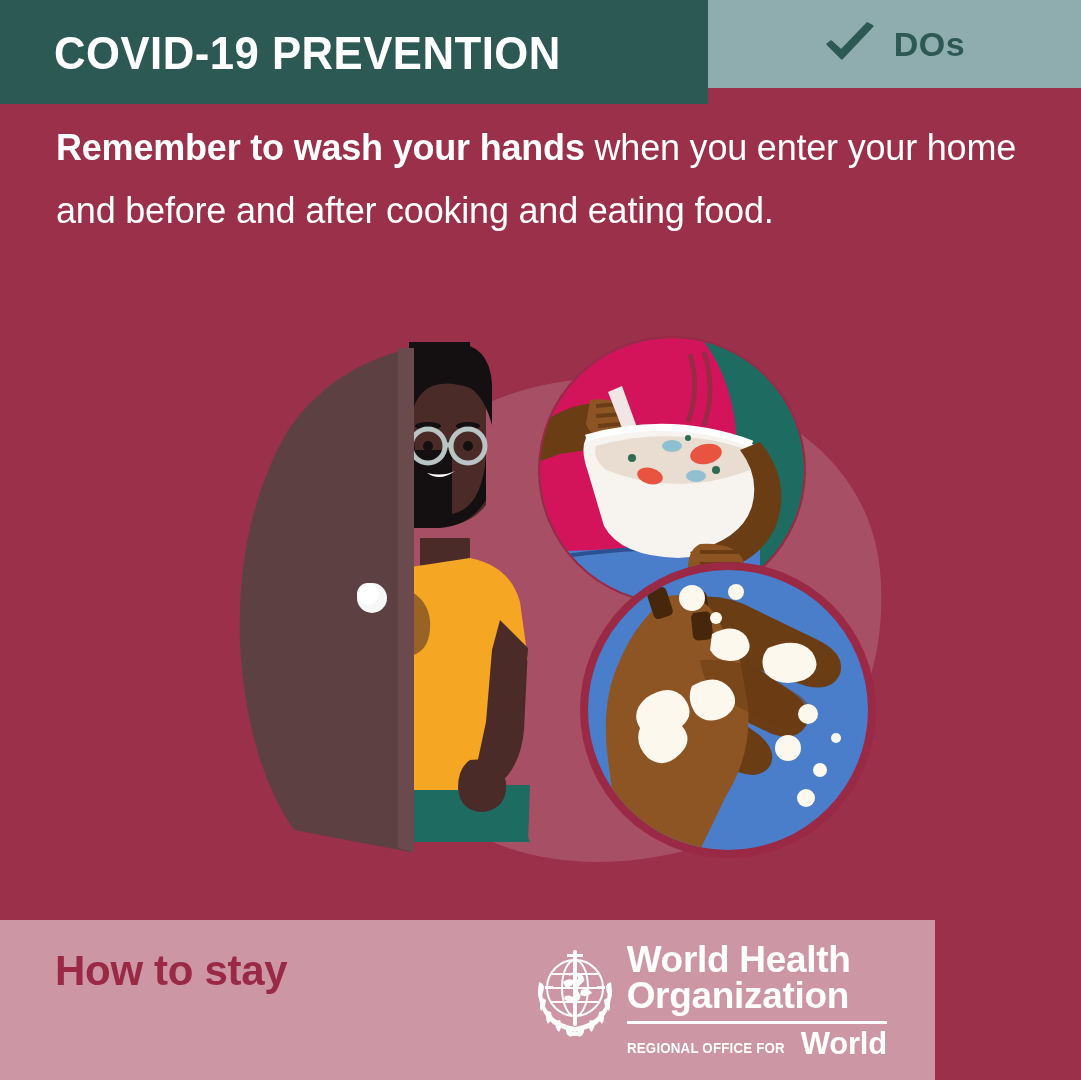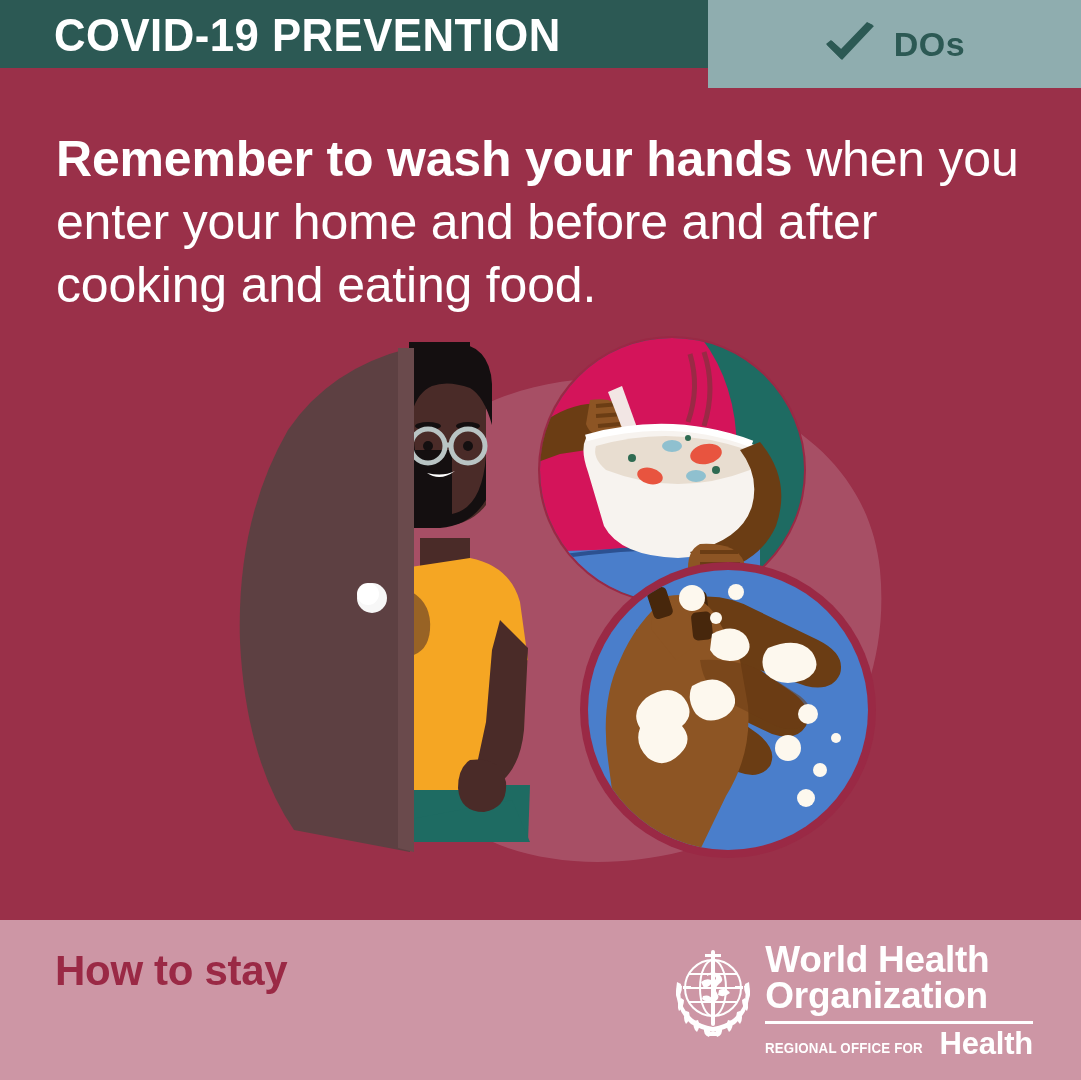--- a/index.html
+++ b/index.html
@@ -22,21 +22,21 @@
   
   .header {
     position: absolute;
     left: 0; top: 0;
     width: 1081px;
     height: 88px;
     display: flex;
   }
   .header-left {
     width: 708px;
-    height: 68px;
+    height: 104px;
     background: #2c5954;
     display: flex;
     align-items: center;
     box-sizing: border-box;
     padding-left: 54px;
   }
   .header-title {
     color: #ffffff;
     font-family: "Liberation Sans Narrow", "Liberation Sans", sans-serif;
     font-weight: bold;
@@ -66,25 +66,25 @@
     font-weight: bold;
     font-size: 34px;
     letter-spacing: 0.5px;
     white-space: nowrap;
   }
 
   
   .headline {
     position: absolute;
     left: 56px;
-    top: 128px;
+    top: 116px;
     width: 985px;
     color: #ffffff;
     font-family: "Liberation Sans Narrow", "Liberation Sans", sans-serif;
-    font-size: 50px;
+    font-size: 36px;
     line-height: 63px;
     font-weight: normal;
     letter-spacing: -0.2px;
   }
   .headline b {
     font-weight: bold;
   }
 
   
   .art {
@@ -93,21 +93,21 @@
     top: 330px;
     width: 1081px;
     height: 590px;
   }
 
   
   .footer {
     position: absolute;
     left: 0;
     top: 920px;
-    width: 1081px;
+    width: 935px;
     height: 160px;
     background: #cd96a5;
   }
   .footer-tagline {
     position: absolute;
     left: 55px;
     top: 27px;
     color: #9a2945;
     font-family: "Liberation Sans Narrow", "Liberation Sans", sans-serif;
     font-weight: bold;
@@ -383,19 +383,19 @@
           <path d="M46 94 h12 v4 h-12 Z"></path>
         </g>
       </svg>
 
       <div class="who-wordmark">
         <div class="who-name">World Health</div>
         <div class="who-name">Organization</div>
         <div class="who-rule"></div>
         <div class="who-region-row">
           <span class="who-region-label">REGIONAL OFFICE FOR</span>
-          <span class="who-region-name">Health</span>
+          <span class="who-region-name">World</span>
         </div>
       </div>
     </div>
   </div>
 
 </div>
 
 </body></html>

